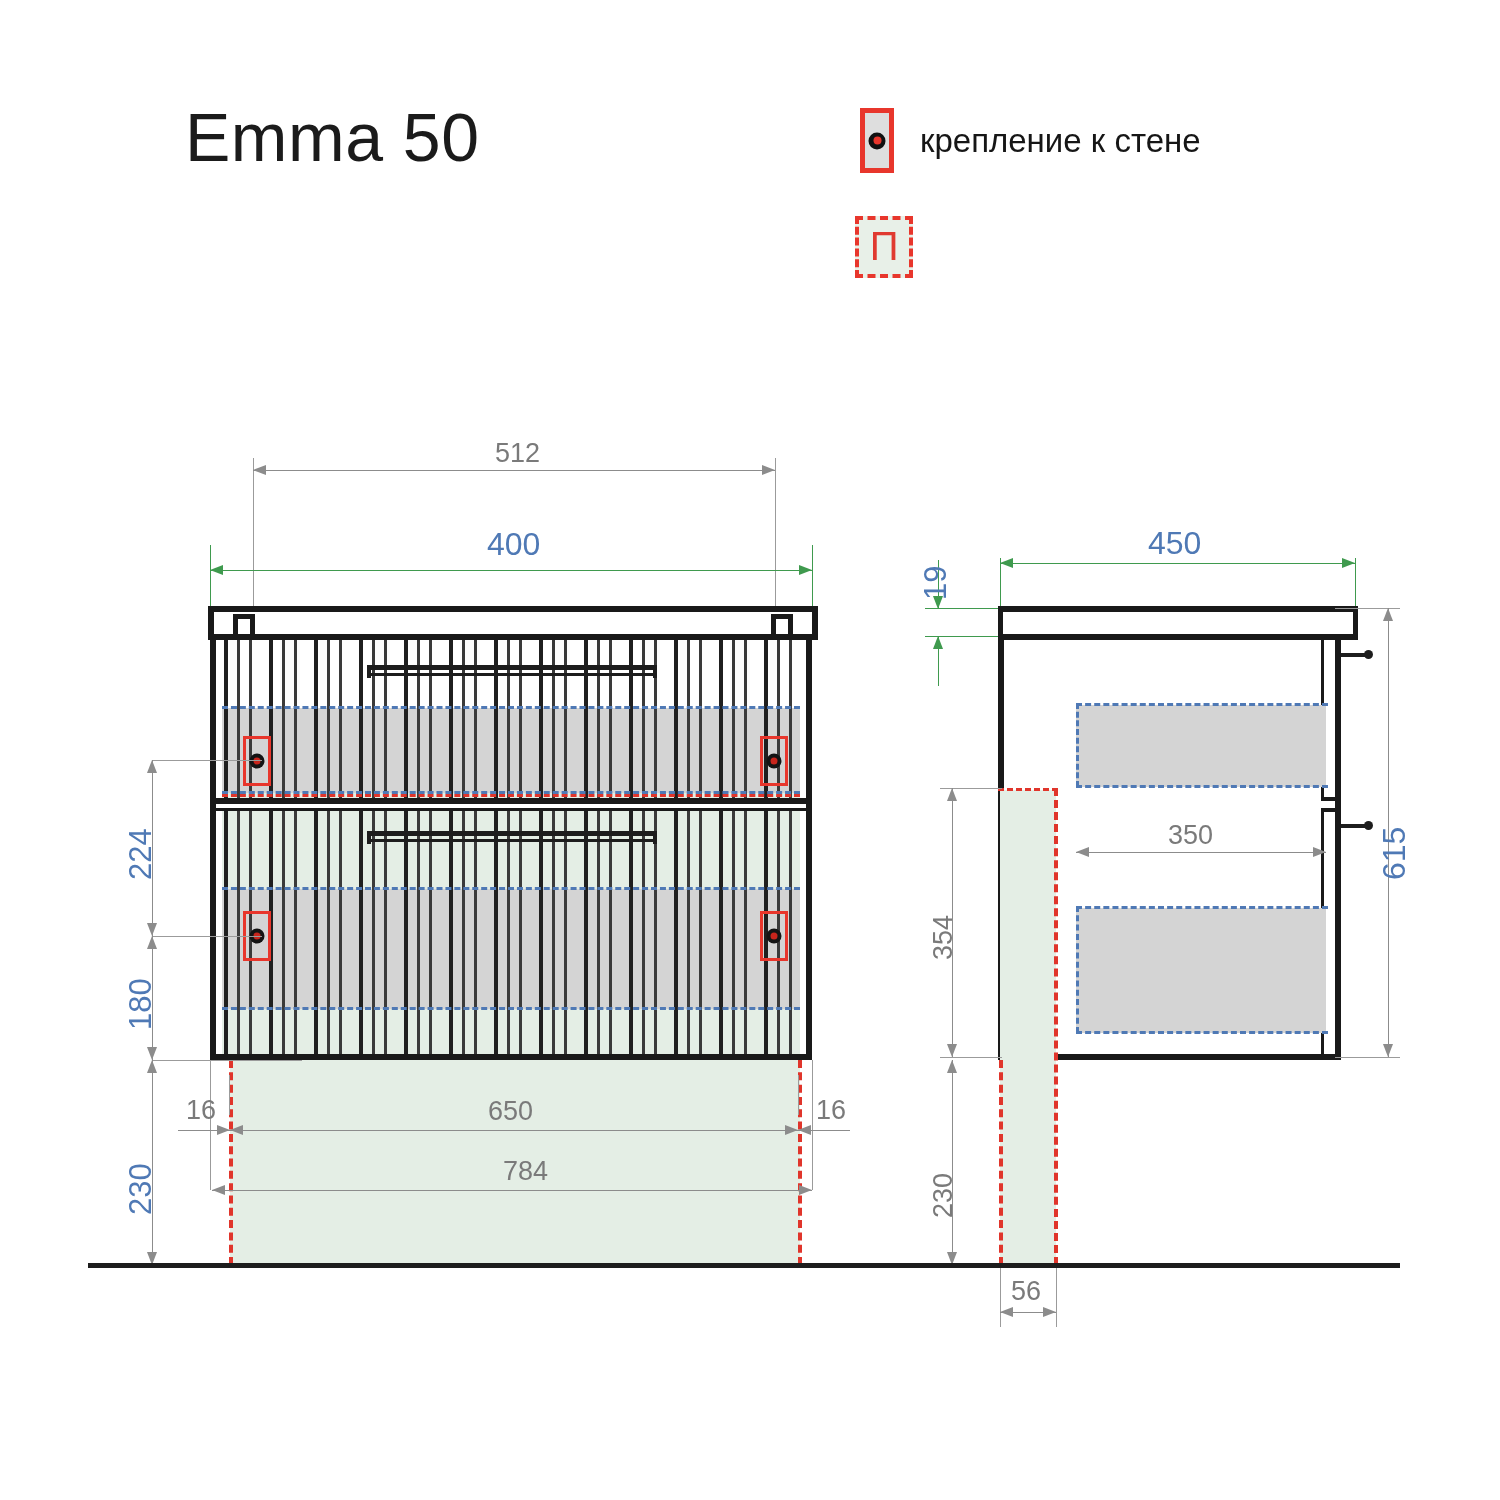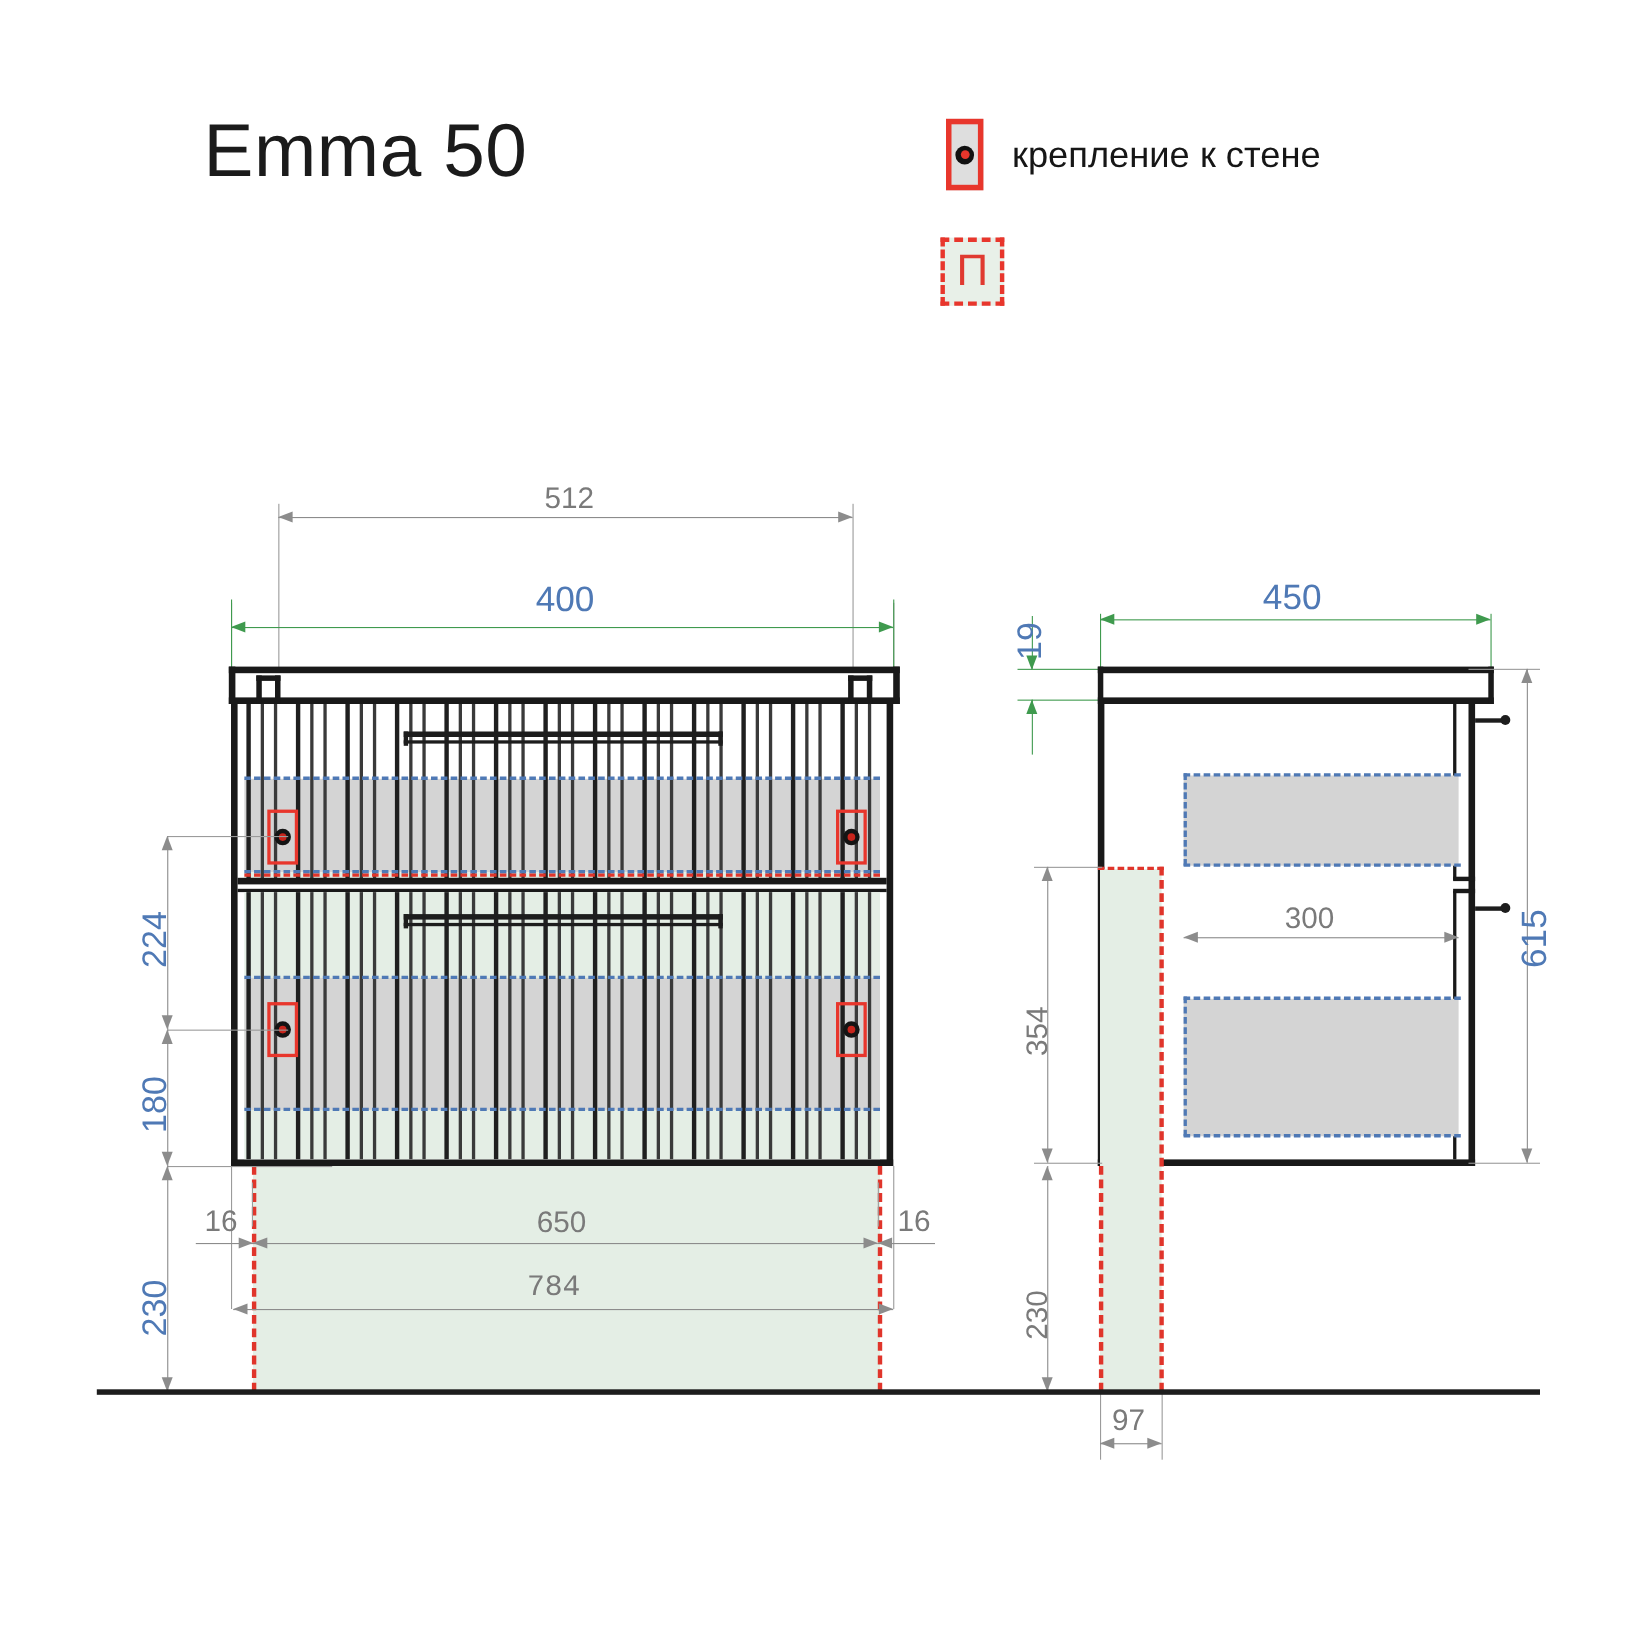--- a/index.html
+++ b/index.html
@@ -431,21 +431,21 @@
     <div class="dim gray" style="left:816px; top:1097px;">16</div>
 
     <div class="drule h" style="left:230px; top:1130px; width:568px;"></div>
     <div class="arw left" style="left:230px; top:1125px;"></div>
     <div class="arw right" style="left:785px; top:1125px;"></div>
     <div class="dim gray" style="left:488px; top:1098px;">650</div>
 
     <div class="drule h" style="left:212px; top:1190px; width:600px;"></div>
     <div class="arw left" style="left:212px; top:1185px;"></div>
     <div class="arw right" style="left:799px; top:1185px;"></div>
-    <div class="dim gray" style="left:479px; top:1158px;font-family:Liberation Mono, monospace;">784</div>
+    <div class="dim gray" style="left:503px; top:1158px;">784</div>
 
   </div>
 
   <div class="abs" style="left:880px;top:0;width:620px;height:1500px;">
 
     <div class="drule green h" style="left:120px; top:563px; width:355px;"></div>
     <div class="arw g left" style="left:120px; top:558px;"></div>
     <div class="arw g right" style="left:462px; top:558px;"></div>
     <div class="drule green v" style="left:120px; top:558px; height:52px;"></div>
     <div class="drule green v" style="left:475px; top:558px; height:52px;"></div>
@@ -484,21 +484,21 @@
     <div class="dash-blue v" style="left:196px; top:703px; height:84px;"></div>
 
     <div class="fill-gray" style="left:196px; top:908px; width:250px; height:125px;"></div>
     <div class="dash-blue" style="left:196px; top:906px; width:252px;"></div>
     <div class="dash-blue" style="left:196px; top:1031px; width:252px;"></div>
     <div class="dash-blue v" style="left:196px; top:906px; height:127px;"></div>
 
     <div class="drule h" style="left:196px; top:852px; width:250px;"></div>
     <div class="arw left" style="left:196px; top:847px;"></div>
     <div class="arw right" style="left:433px; top:847px;"></div>
-    <div class="dim gray" style="left:288px; top:822px;">300</div>
+    <div class="dim gray" style="left:288px; top:822px;">350</div>
 
     <div class="xline h" style="left:455px; top:608px; width:65px;"></div>
     <div class="xline h" style="left:455px; top:1057px; width:65px;"></div>
     <div class="drule v" style="left:508px; top:608px; height:449px;"></div>
     <div class="arw up" style="left:503px; top:608px;"></div>
     <div class="arw down" style="left:503px; top:1044px;"></div>
     <div class="dim blue vert" style="left:498px; top:880px; font-size:32px;">615</div>
 
     <div class="fill-green" style="left:120px; top:790px; width:56px; height:475px;"></div>
     <div class="dash-red" style="left:118px; top:788px; width:60px;"></div>
@@ -515,19 +515,19 @@
     <div class="drule v" style="left:72px; top:1060px; height:205px;"></div>
     <div class="arw up" style="left:67px; top:1060px;"></div>
     <div class="arw down" style="left:67px; top:1252px;"></div>
     <div class="dim gray vert" style="left:50px; top:1218px;">230</div>
 
     <div class="xline v" style="left:120px; top:1265px; height:62px;"></div>
     <div class="xline v" style="left:176px; top:1265px; height:62px;"></div>
     <div class="drule h" style="left:120px; top:1312px; width:56px;"></div>
     <div class="arw left" style="left:120px; top:1307px;"></div>
     <div class="arw right" style="left:163px; top:1307px;"></div>
-    <div class="dim gray" style="left:131px; top:1278px;">97</div>
+    <div class="dim gray" style="left:131px; top:1278px;">56</div>
 
   </div>
 
   <div class="floor" style="left:88px; top:1263px; width:1312px;"></div>
 
 </div>
 
 </body></html>

